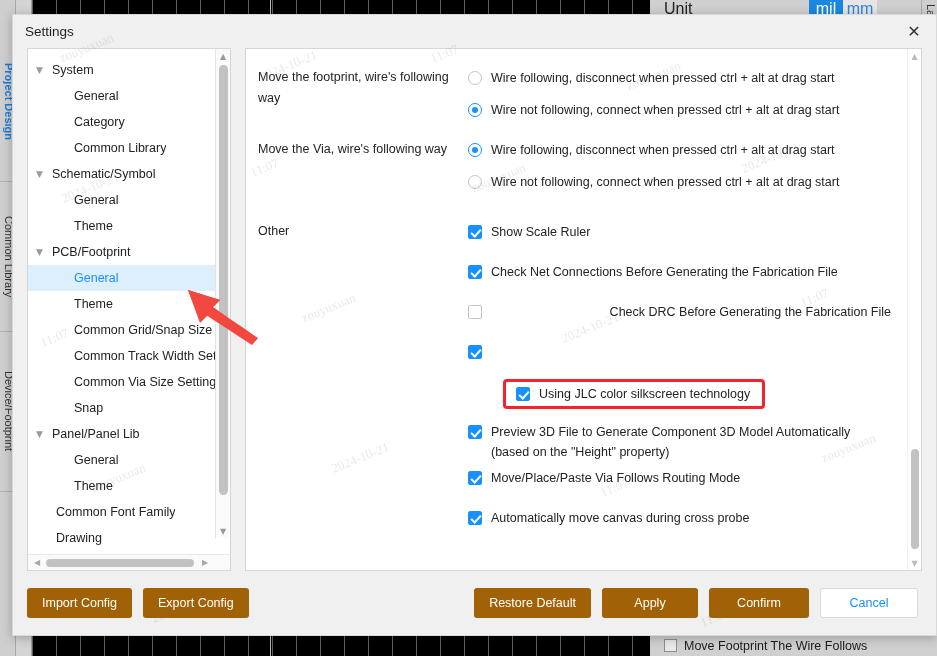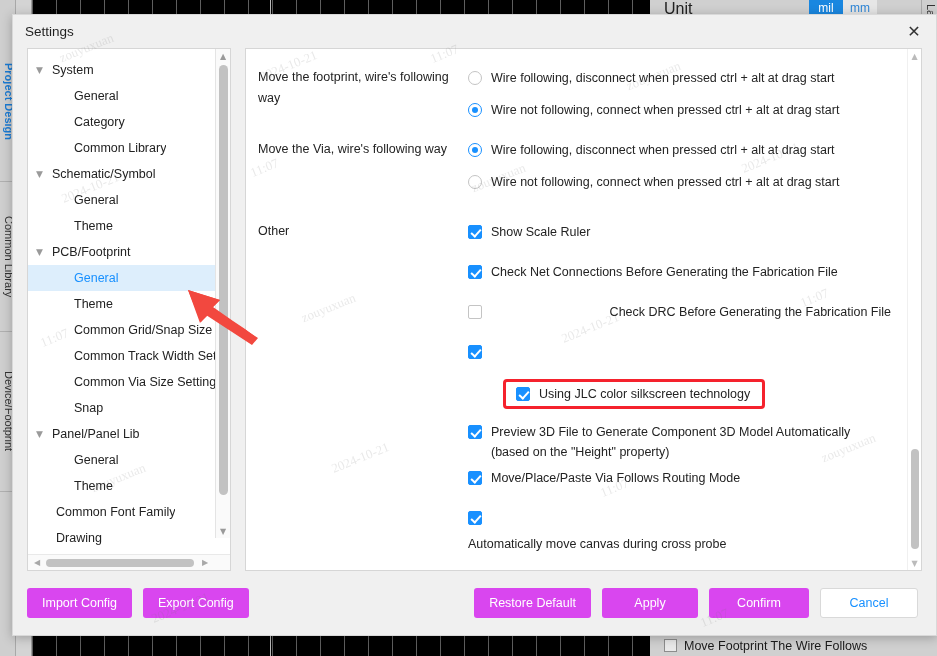--- a/index.html
+++ b/index.html
@@ -60,21 +60,21 @@
   }
   .bg-row-unit {
     position: absolute; left: 0; top: 0; width: 287px; height: 18px;
     display: flex; align-items: center;
     background: #d0d0d0;
     border-bottom: 1px solid #b8b8b8;
   }
   .bg-row-unit .lbl { font-size: 16px; color: #222; padding-left: 14px; flex: 1; }
   .seg {
     width: 34px; height: 17px; line-height: 17px; text-align: center;
-    font-size: 12px; color: #2f86d6; background: #e6e6e6;
+    font-size: 16px; color: #2f86d6; background: #e6e6e6;
   }
   .seg.on { background: #1a87e0; color: #fff; }
   .bg-right-edge {
     position: absolute; right: 0; top: 0; width: 16px; height: 656px;
     background: #cfcfcf; border-left: 1px solid #aaa;
   }
   .bg-right-edge .vtab2 {
     position: absolute; left: 0; top: 0; width: 16px;
     writing-mode: vertical-rl; font-size: 11px; color: #333;
     padding: 4px 1px; white-space: nowrap;
@@ -265,21 +265,21 @@
   }
   .btn {
     height: 30px; min-width: 70px;
     padding: 0 14px;
     font-size: 12.5px;
     border-radius: 3px;
     display: inline-flex; align-items: center; justify-content: center;
     cursor: pointer; border: 1px solid transparent;
     font-family: "Liberation Sans", sans-serif;
   }
-  .btn.primary { background: #d946ef; color: #fff; }
+  .btn.primary { background: #a16207; color: #fff; }
   .btn.ghost { background: #fff; color: #1890ff; border: 1px solid #d9d9d9; }
   .footer-left { display: flex; gap: 11px; }
   .footer-right { display: flex; gap: 11px; margin-left: auto; }
   .btn.w-restore { min-width: 105px; }
   .btn.w-apply { min-width: 96px; }
   .btn.w-confirm { min-width: 100px; }
   .btn.w-cancel { min-width: 98px; text-align: right; }
 
   
   .arrow-ann {
@@ -506,21 +506,21 @@
             <div class="opt" style="min-height:46px;">
               <span class="chk on"></span>
               <span class="opt-text" style="max-width:440px;">Preview 3D File to Generate Component 3D Model Automatically (based on the "Height" property)</span>
             </div>
 
             <div class="opt" style="min-height:40px;">
               <span class="chk on"></span>
               <span class="opt-text">Move/Place/Paste Via Follows Routing Mode</span>
             </div>
 
-            <div class="opt" style="min-height:40px;flex-direction:column;">
+            <div class="opt" style="min-height:40px;">
               <span class="chk on"></span>
               <span class="opt-text">Automatically move canvas during cross probe</span>
             </div>
 
           </div>
         </div>
       </div>
 
       <div class="content-vsb">
         <div class="arr">▲</div>

